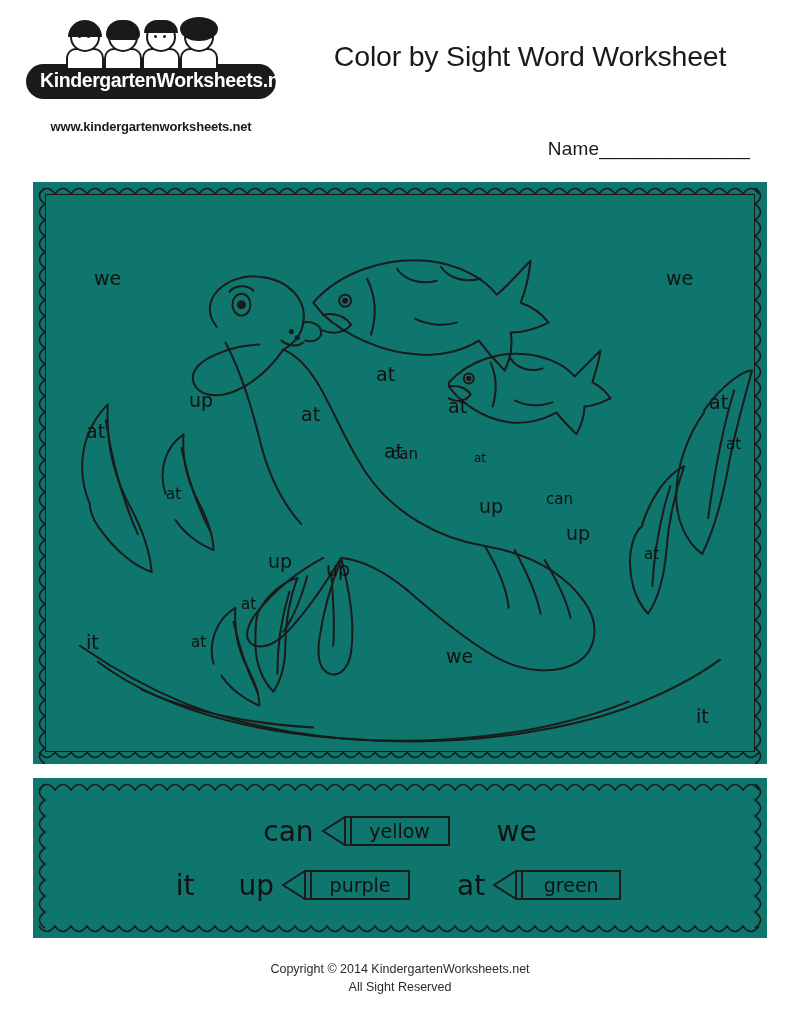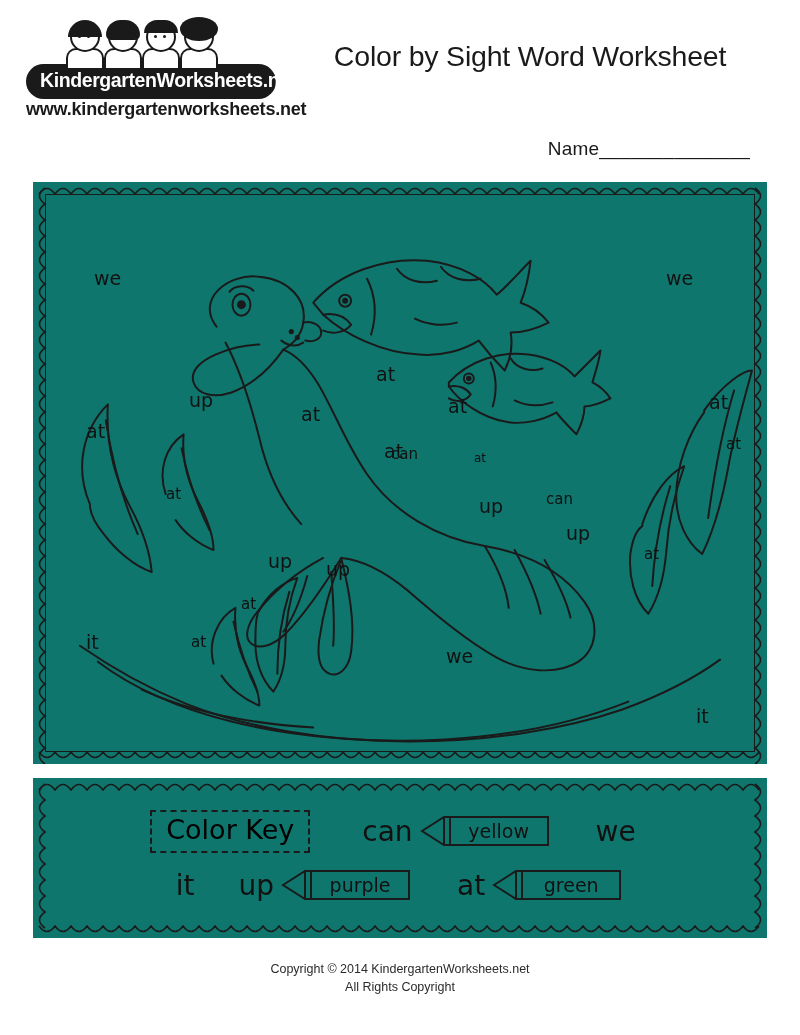--- a/index.html
+++ b/index.html
@@ -93,25 +93,25 @@
     color: #fff;
     border-radius: 22px;
     padding: 5px 14px 7px;
     font-size: 19.5px;
     font-weight: bold;
     letter-spacing: -0.4px;
     text-align: center;
     width: 250px;
   }
   .logo-url {
-    margin-top: 0;
-    font-size: 18px;
+    margin-top: 20px;
+    font-size: 13px;
     font-weight: bold;
     color: #1a1a1a;
-    text-align: left;
+    text-align: center;
     width: 250px;
     letter-spacing: -0.2px;
   }
 
   .worksheet-title {
     position: absolute;
     left: 290px;
     top: 40px;
     width: 480px;
     text-align: center;
@@ -428,21 +428,20 @@
     <g fill="none" stroke="#1a1a1a" stroke-width="1.6">
       <path d="M6,12 q8,-11 16,0 q8,-11 16,0 q8,-11 16,0 q8,-11 16,0 q8,-11 16,0 q8,-11 16,0 q8,-11 16,0 q8,-11 16,0 q8,-11 16,0 q8,-11 16,0 q8,-11 16,0 q8,-11 16,0 q8,-11 16,0 q8,-11 16,0 q8,-11 16,0 q8,-11 16,0 q8,-11 16,0 q8,-11 16,0 q8,-11 16,0 q8,-11 16,0 q8,-11 16,0 q8,-11 16,0 q8,-11 16,0 q8,-11 16,0 q8,-11 16,0 q8,-11 16,0 q8,-11 16,0 q8,-11 16,0 q8,-11 16,0 q8,-11 16,0 q8,-11 16,0 q8,-11 16,0 q8,-11 16,0 q8,-11 16,0 q8,-11 16,0 q8,-11 16,0 q8,-11 16,0 q8,-11 16,0 q8,-11 16,0 q8,-11 16,0 q8,-11 16,0 q8,-11 16,0 q8,-11 16,0 q8,-11 16,0 q8,-11 16,0"></path>
       <path d="M6,148 q8,11 16,0 q8,11 16,0 q8,11 16,0 q8,11 16,0 q8,11 16,0 q8,11 16,0 q8,11 16,0 q8,11 16,0 q8,11 16,0 q8,11 16,0 q8,11 16,0 q8,11 16,0 q8,11 16,0 q8,11 16,0 q8,11 16,0 q8,11 16,0 q8,11 16,0 q8,11 16,0 q8,11 16,0 q8,11 16,0 q8,11 16,0 q8,11 16,0 q8,11 16,0 q8,11 16,0 q8,11 16,0 q8,11 16,0 q8,11 16,0 q8,11 16,0 q8,11 16,0 q8,11 16,0 q8,11 16,0 q8,11 16,0 q8,11 16,0 q8,11 16,0 q8,11 16,0 q8,11 16,0 q8,11 16,0 q8,11 16,0 q8,11 16,0 q8,11 16,0 q8,11 16,0 q8,11 16,0 q8,11 16,0 q8,11 16,0 q8,11 16,0"></path>
       <path d="M12,6 q-11,8 0,16 q-11,8 0,16 q-11,8 0,16 q-11,8 0,16 q-11,8 0,16 q-11,8 0,16 q-11,8 0,16 q-11,8 0,16 q-11,8 0,16"></path>
       <path d="M722,6 q11,8 0,16 q11,8 0,16 q11,8 0,16 q11,8 0,16 q11,8 0,16 q11,8 0,16 q11,8 0,16 q11,8 0,16 q11,8 0,16"></path>
     </g>
   </svg>
 
   <div class="key-inner">
     <div class="key-row">
-      <div class="key-label-box">Color Key</div>
 
       <div class="key-item">
         <span class="key-word">can</span>
         <span class="crayon">
           <svg width="132" height="36" viewBox="0 0 132 36">
             <path d="M2,18 L24,4 L128,4 L128,32 L24,32 Z" fill="none" stroke="#1a1a1a" stroke-width="2"></path>
             <line x1="24" y1="4" x2="24" y2="32" stroke="#1a1a1a" stroke-width="2"></line>
             <line x1="30" y1="4" x2="30" y2="32" stroke="#1a1a1a" stroke-width="2"></line>
           </svg>
           <span class="crayon-text">yellow</span>
@@ -481,14 +480,14 @@
           </svg>
           <span class="crayon-text">green</span>
         </span>
       </div>
     </div>
   </div>
 </div>
 
 <div class="footer">
   <div>Copyright © 2014 KindergartenWorksheets.net</div>
-  <div>All Rights Copyright</div>
+  <div>All Sight Reserved</div>
 </div>
 
 </body></html>

